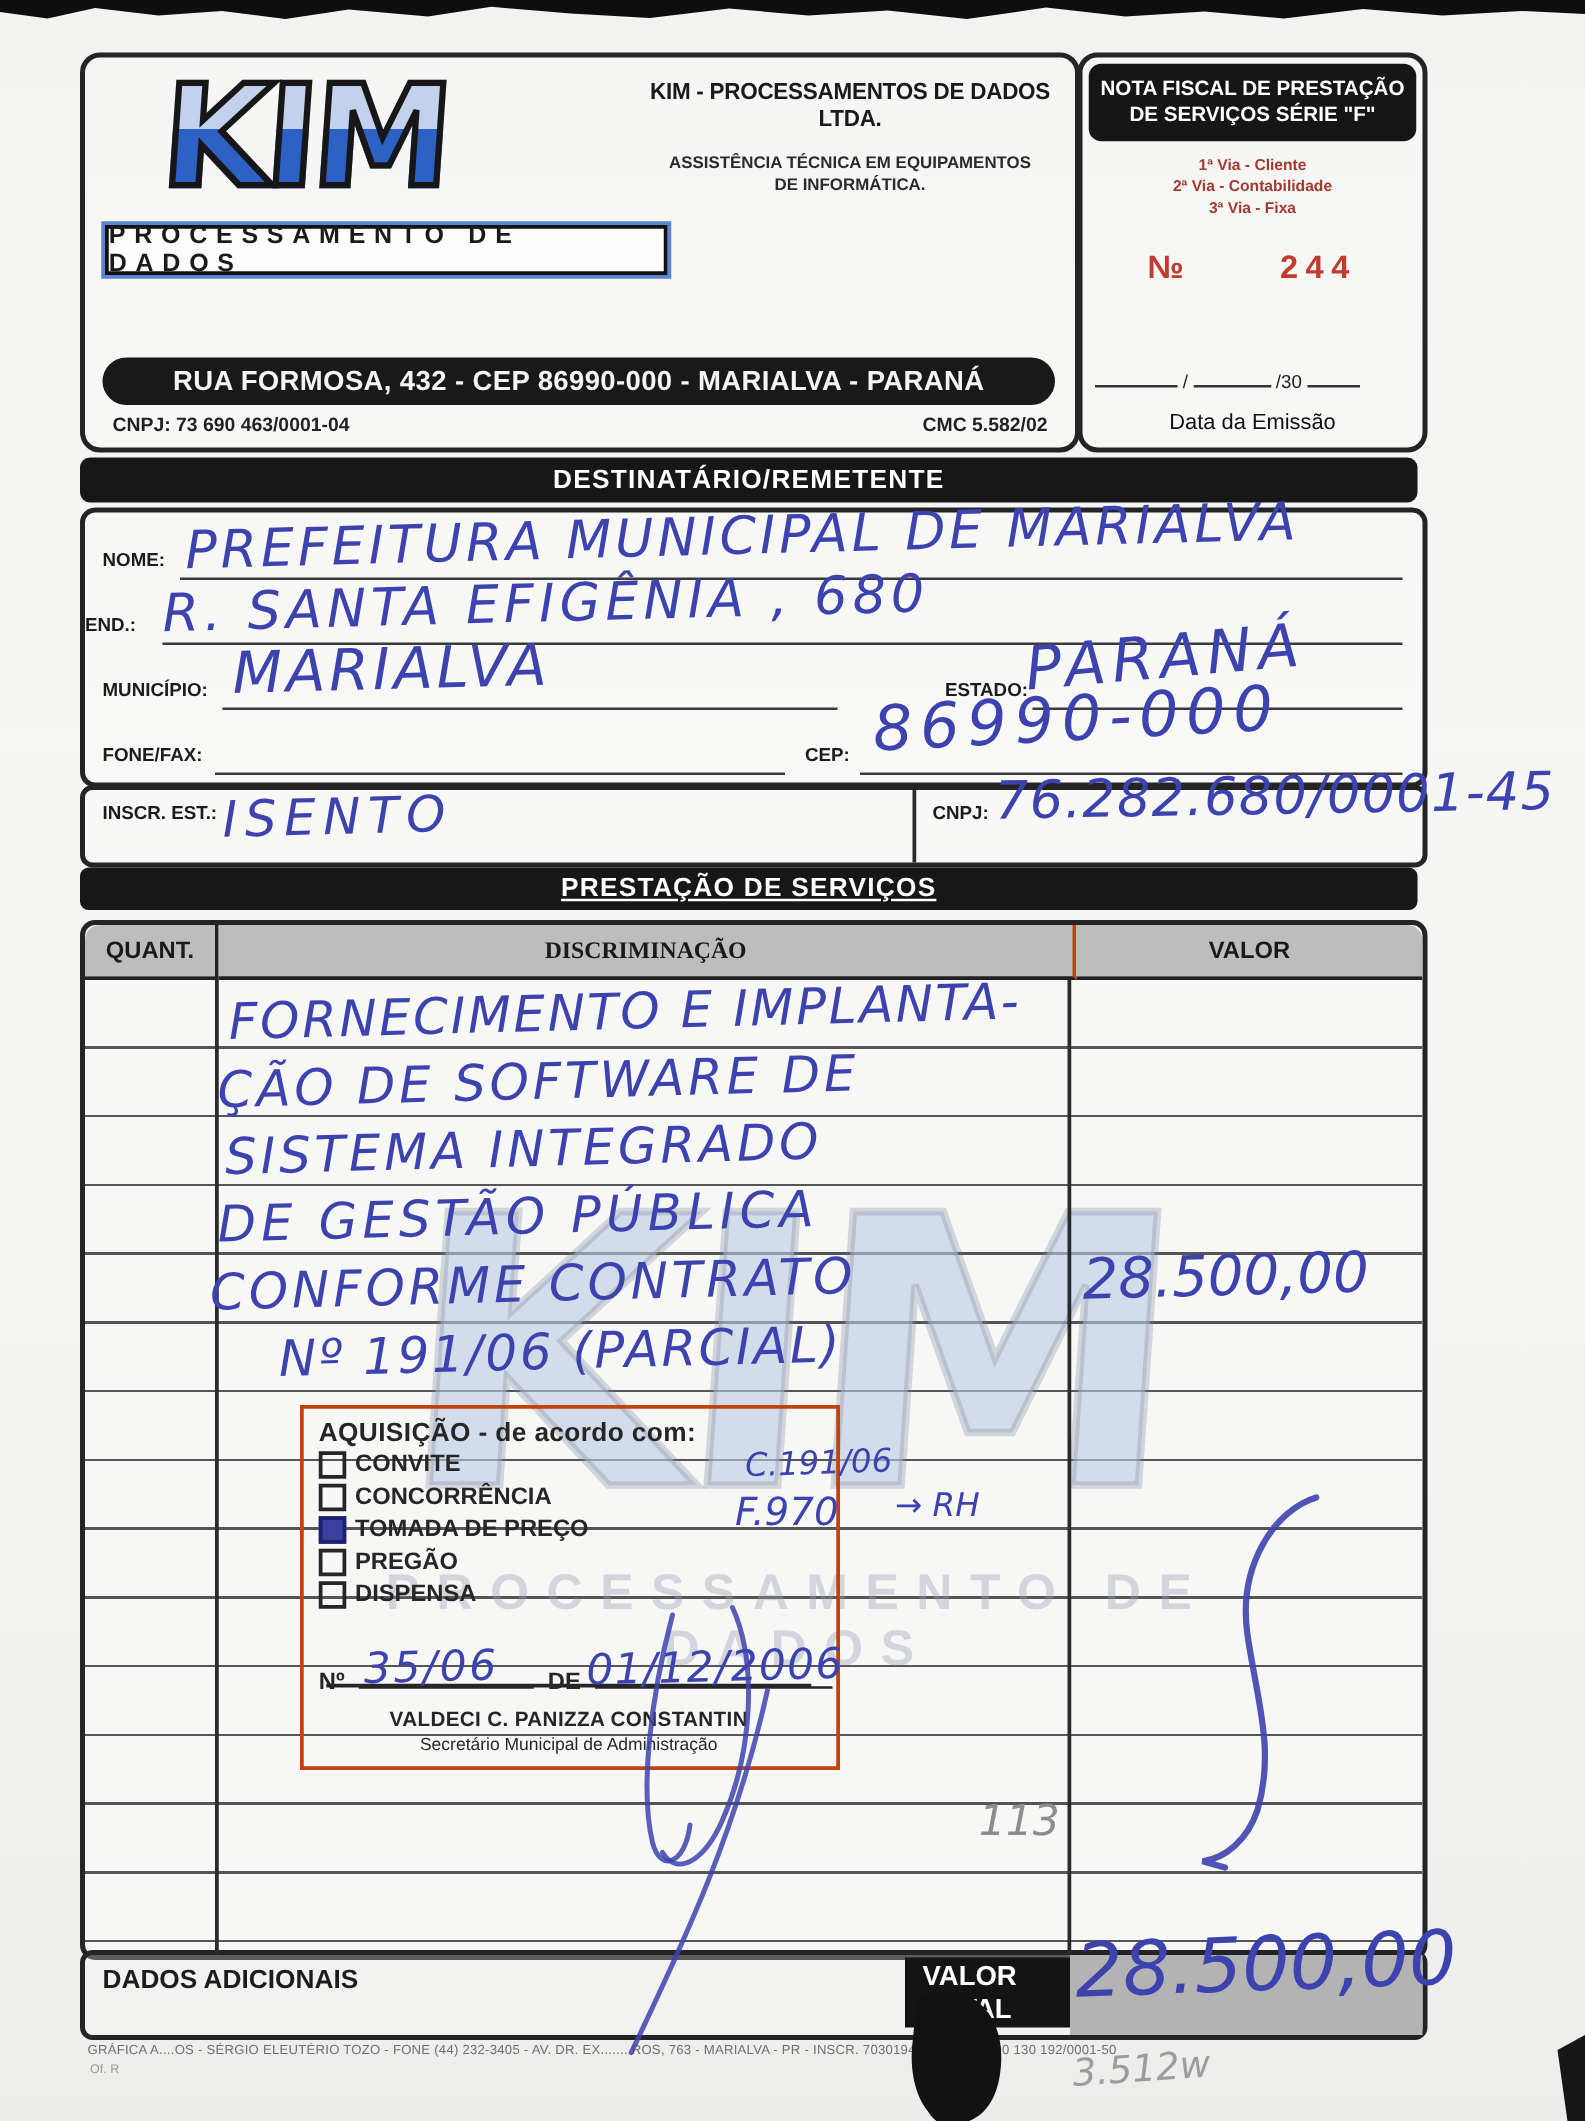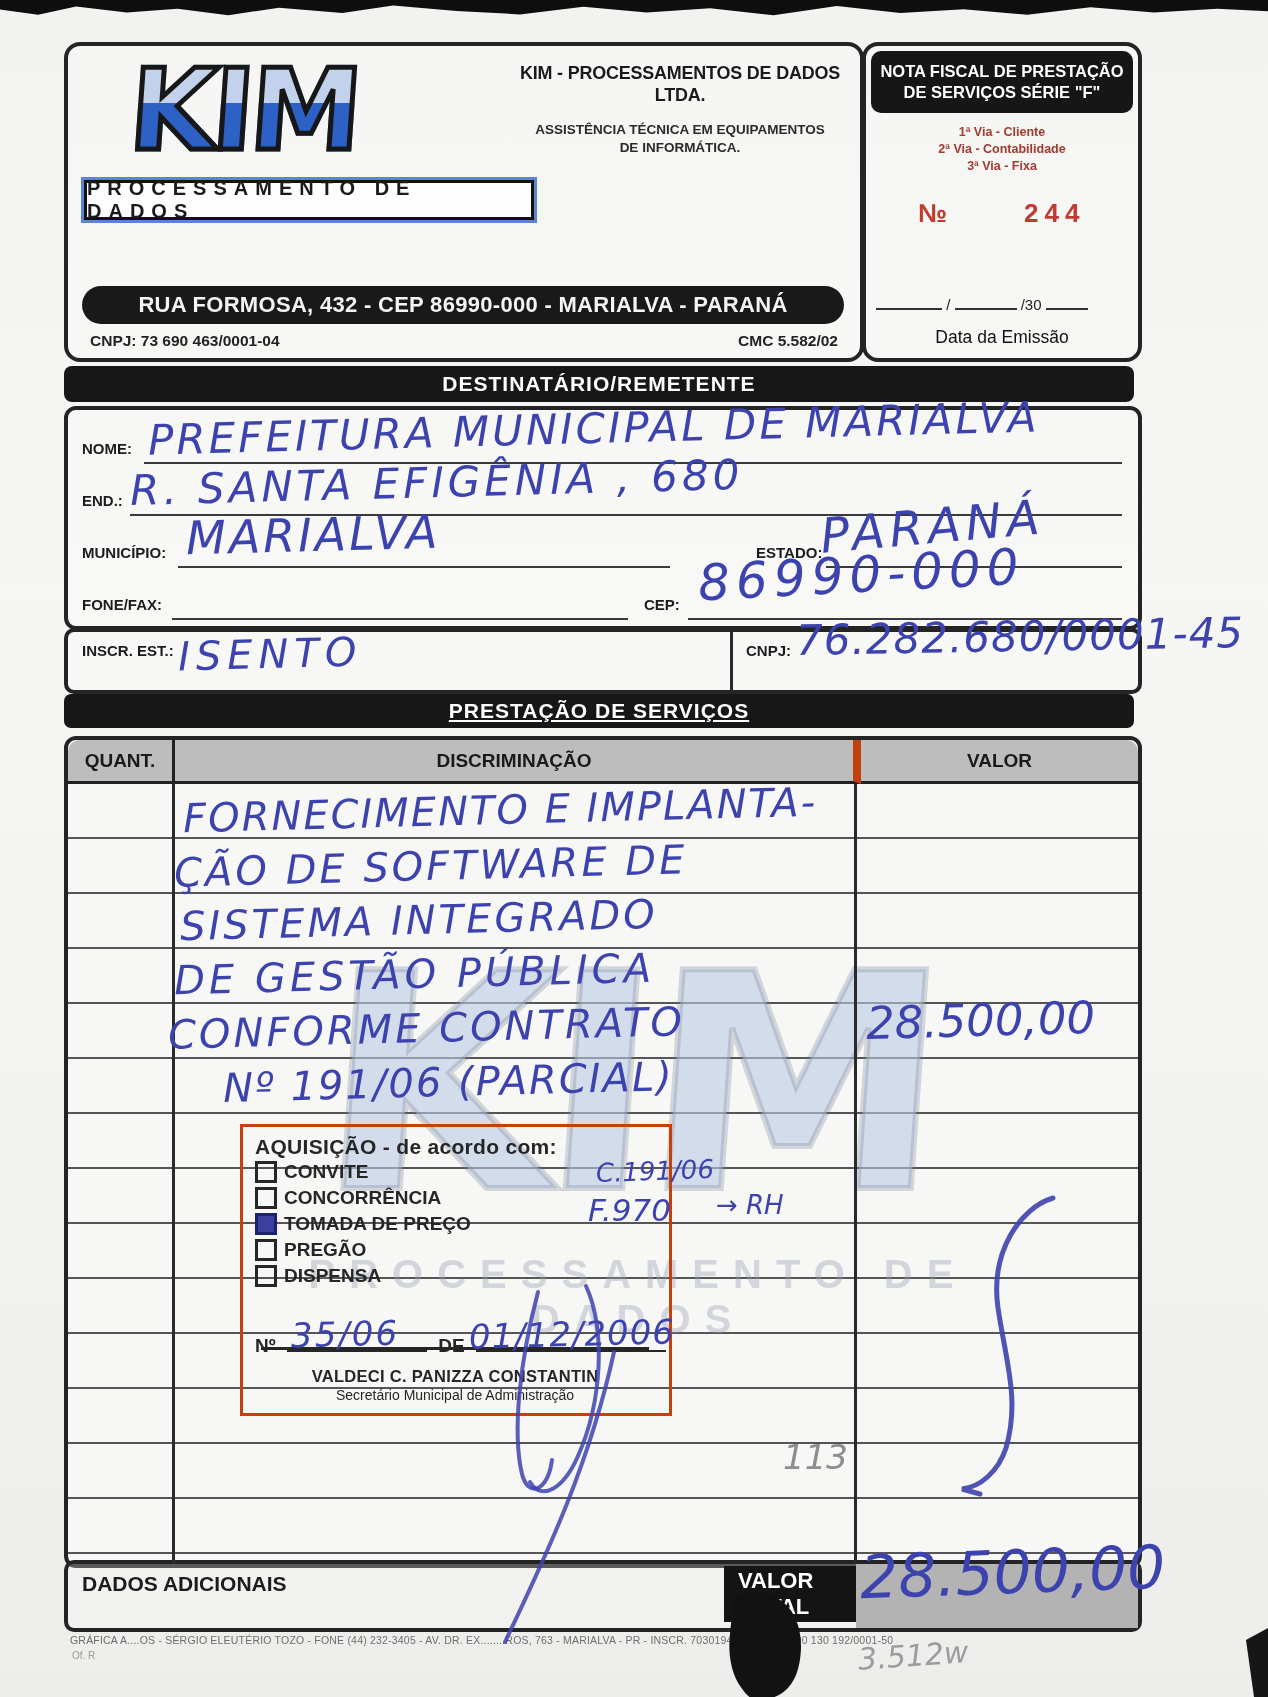--- a/index.html
+++ b/index.html
@@ -54,21 +54,21 @@
     white-space:nowrap;z-index:4;}
   
   .fld-label{position:absolute;font-size:15px;font-weight:bold;color:#1c1c1c;}
   .uline{position:absolute;border-bottom:2px solid #3a3a3a;height:0;}
   .divcell{position:absolute;top:0;bottom:0;width:3px;background:#2a2a2a;}
   
   .thead{position:absolute;left:0;top:0;right:0;height:44px;display:flex;z-index:2;}
   .thead>div{background:#bdbdbd;border-bottom:3px solid #222;display:flex;align-items:center;
     justify-content:center;font-weight:bold;font-size:19px;}
   .th-quant{width:104px;border-right:3px solid #222;border-top-left-radius:12px;}
-  .th-disc{flex:1;border-right:8px solid #c2410c;}
+  .th-disc{flex:1;border-right:3px solid #c2410c;font-family:Liberation Serif, serif;}
   .th-valor{width:277px;border-top-right-radius:12px;}
   .tbody{position:absolute;left:0;top:44px;right:0;bottom:0;
     background:repeating-linear-gradient(to bottom,transparent 0 53px,rgba(45,45,45,.8) 53px 55px);}
   .vline{position:absolute;top:44px;bottom:0;width:3px;background:#2a2a2a;z-index:1;}
   .wm-kim{position:absolute;left:255px;top:195px;font-weight:800;font-size:300px;line-height:300px;
     letter-spacing:-10px;font-family:"DejaVu Sans",sans-serif;color:rgba(186,201,228,.6);
     -webkit-text-stroke:6px rgba(115,125,145,.28);transform:skewX(-4deg);z-index:0;}
   .wm-sub{position:absolute;left:150px;top:512px;width:840px;text-align:center;font-weight:800;
     font-size:40px;letter-spacing:14px;color:rgba(150,160,178,.38);z-index:0;}
   
@@ -138,21 +138,21 @@
     <div class="emissao">Data da Emissão</div>
   </div>
 
   <div class="bar" style="left:64px;top:366px;width:1070px;height:36px;border-radius:8px;font-size:21px;line-height:36px;letter-spacing:1px;">DESTINATÁRIO/REMETENTE</div>
 
   <div class="box" style="left:64px;top:406px;width:1070px;height:216px;border-radius:12px;">
     <span class="fld-label" style="left:14px;top:30px;">NOME:</span>
     <span class="uline" style="left:76px;right:16px;top:52px;"></span>
     <div class="hw hw2" style="left:80px;top:-2px;font-size:42px;letter-spacing:3px;">PREFEITURA MUNICIPAL DE MARIALVA</div>
 
-    <span class="fld-label" style="left:14px;top:82px;">END.:</span>
+    <span class="fld-label" style="left:0;top:82px;">END.:</span>
     <span class="uline" style="left:62px;right:16px;top:104px;"></span>
     <div class="hw hw2" style="left:62px;top:52px;font-size:42px;letter-spacing:4px;">R. SANTA EFIGÊNIA , 680</div>
 
     <span class="fld-label" style="left:14px;top:134px;">MUNICÍPIO:</span>
     <span class="uline" style="left:110px;width:492px;top:156px;"></span>
     <div class="hw hw2" style="left:118px;top:102px;font-size:46px;letter-spacing:3px;">MARIALVA</div>
     <span class="fld-label" style="left:688px;top:134px;">ESTADO:</span>
     <span class="uline" style="left:758px;right:16px;top:156px;"></span>
     <div class="hw" style="left:752px;top:92px;font-size:48px;letter-spacing:5px;transform:rotate(-5deg);">PARANÁ</div>
 

